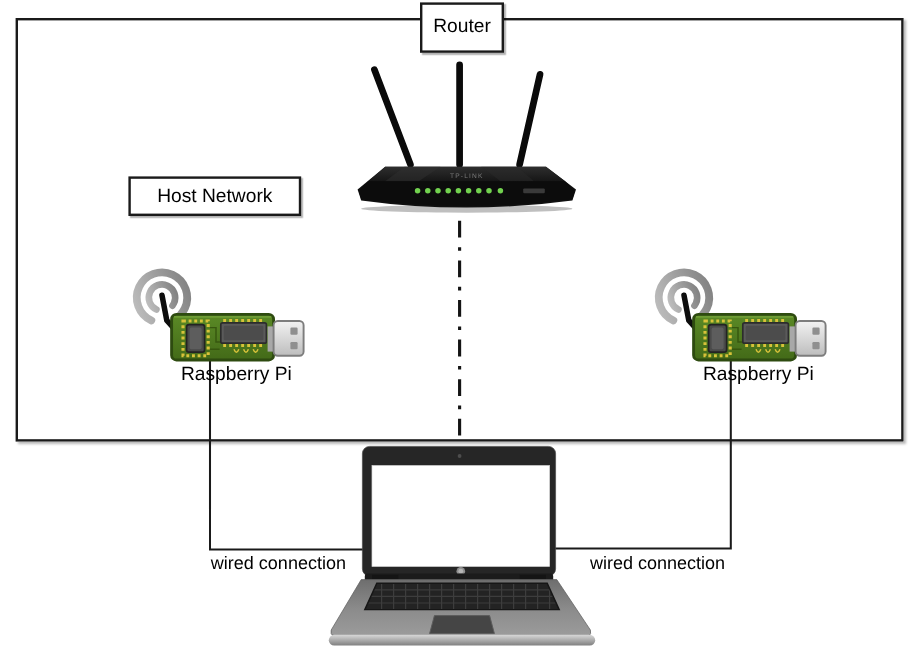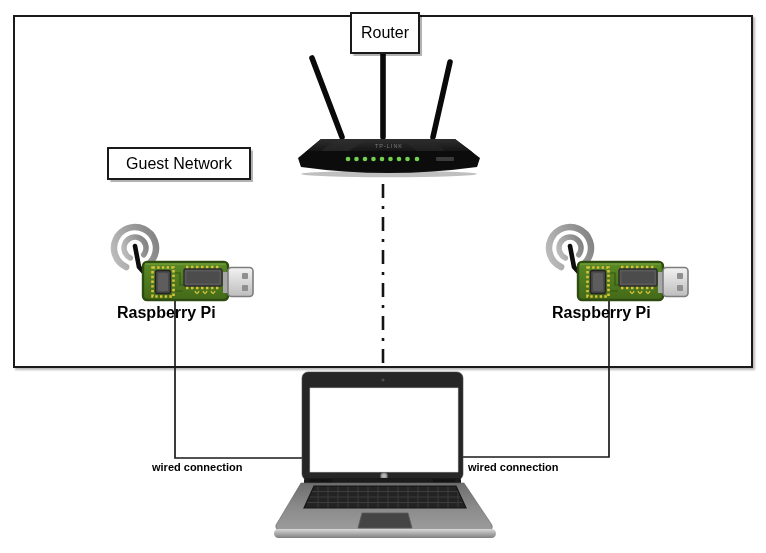--- a/index.html
+++ b/index.html
@@ -4,22 +4,22 @@
 <style>
   html,body{margin:0;padding:0;background:#fff;}
   .stage{position:relative;width:766px;height:553px;background:#fff;overflow:hidden;
          font-family:"Liberation Sans",sans-serif;color:#000;}
   .frame{position:absolute;left:13px;top:15px;width:736px;height:349px;
          border:2px solid #1a1a1a;background:transparent;
          box-shadow:2px 2px 2px rgba(0,0,0,0.28);z-index:0;}
   .label-box{position:absolute;background:#fff;border:2px solid #1a1a1a;
          display:flex;align-items:center;justify-content:center;
          font-size:16px;line-height:1;box-shadow:1.5px 1.5px 1px rgba(0,0,0,0.3);z-index:4;}
-  .caption{position:absolute;text-align:left;font-size:16px;line-height:1.15;z-index:4;font-weight:bold;}
-  .caption.small{font-size:11px;}
+  .caption{position:absolute;text-align:center;font-size:16px;line-height:1.15;z-index:4;}
+  .caption.small{font-size:15px;}
   svg{display:block;}
   .dev{position:absolute;z-index:2;}
   .lines{position:absolute;left:0;top:0;z-index:1;pointer-events:none;}
 </style>
 </head>
 <body>
 
 <div class="stage">
 
   <div class="frame"></div>
@@ -145,26 +145,26 @@
       <g stroke="#3d3d3d" stroke-width="1">
         <path d="M30,124.5 H200 M30,130 H200 M30,135.5 H200"></path>
         <path d="M48,118 V142 M58,118 V142 M68,118 V142 M78,118 V142 M88,118 V142 M98,118 V142 M108,118 V142 M118,118 V142 M128,118 V142 M138,118 V142 M148,118 V142 M158,118 V142 M168,118 V142 M178,118 V142 M188,118 V142"></path>
       </g>
     </g>
     <path d="M44,119 L186,119 L196,141 L34,141 Z" fill="none" stroke="#161616" stroke-width="1.2"></path>
     <path d="M92,146 L138,146 L142,161 L88,161 Z" fill="#454545" stroke="#5c5c5c" stroke-width="0.8"></path>
     <rect x="4" y="162" width="222" height="9" rx="4.5" fill="url(#lipG)"></rect>
   </svg>
 
-  <div class="label-box" style="left:350px;top:12px;width:66px;height:38px">
+  <div class="label-box" style="left:350px;top:2px;width:66px;height:38px">
     <span>Router</span>
   </div>
 
   <div class="label-box" style="left:107px;top:147px;width:140px;height:29px">
-    <span>Guest Network</span>
+    <span>Host Network</span>
   </div>
 
 
   <div class="caption" style="left:117px;top:304px;width:160px">Raspberry Pi</div>
 
   <div class="caption" style="left:552px;top:304px;width:160px">Raspberry Pi</div>
 
   <div class="caption small" style="left:152px;top:461px;width:160px">wired connection</div>
 
   <div class="caption small" style="left:468px;top:461px;width:160px">wired connection</div>

